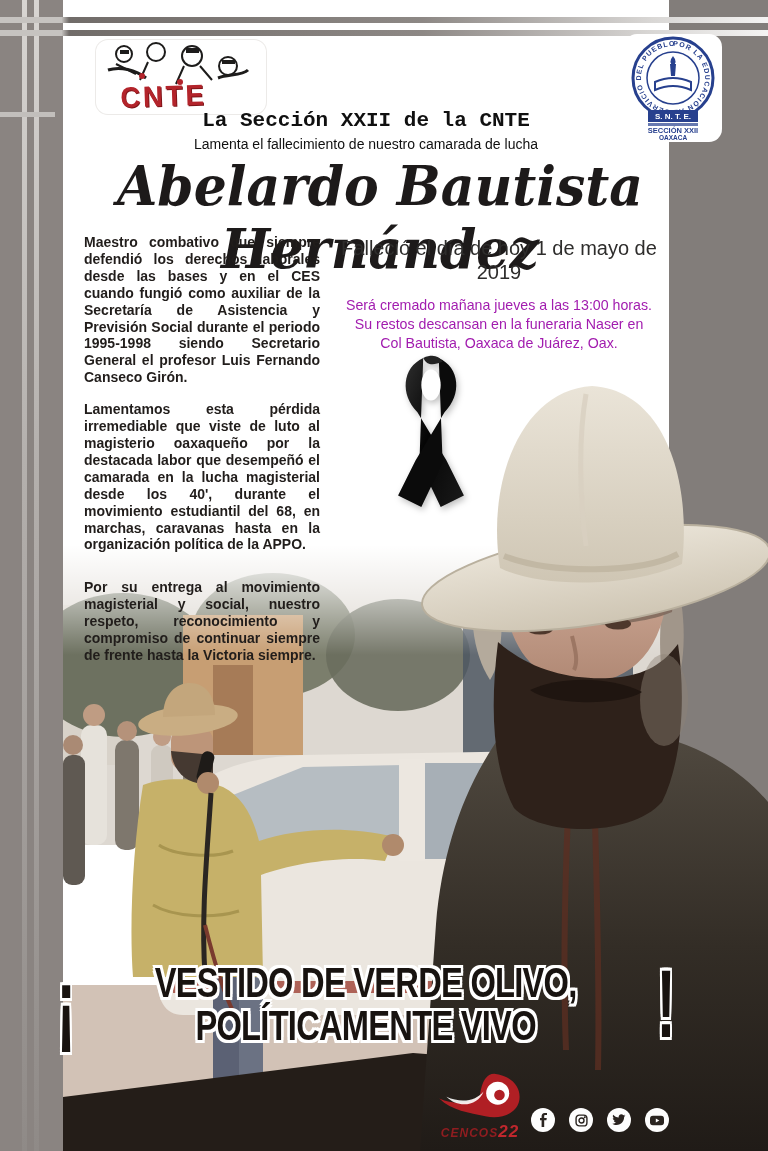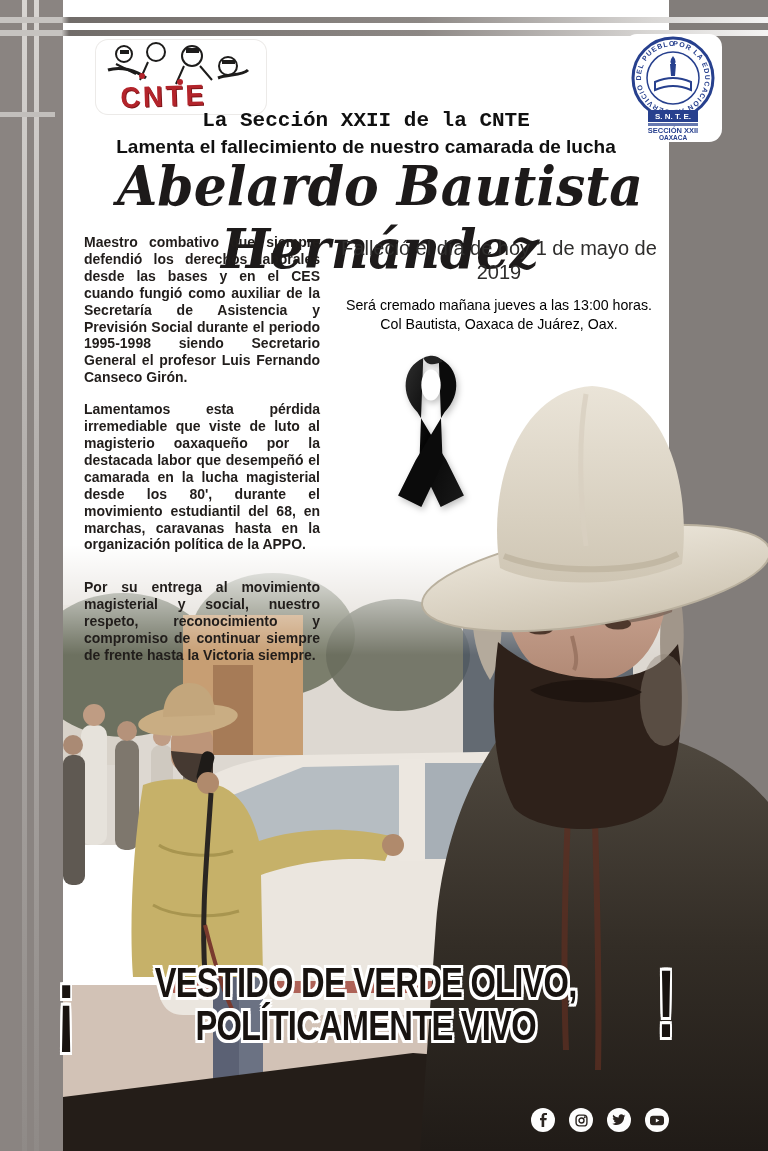--- a/index.html
+++ b/index.html
@@ -17,31 +17,31 @@
   
   .cnte-box{position:absolute;left:96px;top:40px;width:170px;height:74px;background:#fff;border-radius:12px;
             box-shadow:0 0 0 1px #eceae8;z-index:3;}
   .cnte-text{position:absolute;left:22px;top:40px;font-size:29px;font-weight:bold;color:#b3242b;
              letter-spacing:3px;transform:rotate(-2deg) scaleX(.95);text-shadow:1px 1px 0 #7e1418;}
   .org-lines{position:absolute;left:63px;top:42px;width:606px;text-align:center;z-index:3;color:#161412;}
   .org-lines div{font-weight:bold;font-size:18px;line-height:25px;transform:scaleX(.86);}
   .snte-box{position:absolute;left:624px;top:34px;width:98px;height:108px;background:#fff;border-radius:13px;z-index:3;}
   .announce{position:absolute;left:63px;width:606px;text-align:center;color:#101010;z-index:3;}
   .announce.l1{top:109px;font-size:21px;font-weight:bold;font-family:Liberation Mono, monospace;}
-  .announce.l2{top:136px;font-size:19px;font-weight:bold;}
+  .announce.l2{top:136px;font-size:14px;font-weight:normal;}
   .deceased-name{position:absolute;left:40px;top:156px;width:680px;text-align:center;z-index:3;
        font-family:"DejaVu Serif",serif;font-style:italic;font-weight:bold;font-size:52px;color:#1d1a1a;
        transform:scaleY(1.04);}
   
   .col-left{position:absolute;left:84px;top:234px;width:252px;z-index:5;color:#211d1b;}
   .col-left p{margin:0 16px 15px 0;font-size:14px;font-weight:bold;line-height:16.9px;text-align:justify;}
   .col-left p.sp{margin-bottom:26px;}
   .death-block{position:absolute;left:336px;top:236px;width:326px;text-align:center;z-index:3;}
   .death-head{font-size:20px;color:#2e2d2c;line-height:24px;margin-bottom:12px;}
-  .death-line{font-size:14.2px;color:#000000;line-height:18.8px;}
+  .death-line{font-size:14.2px;color:#a21caf;line-height:18.8px;}
   
   .ribbon{position:absolute;left:381px;top:354px;z-index:4;filter:drop-shadow(2px 3px 3px rgba(0,0,0,.25));}
   
   .photo-bg{position:absolute;left:63px;top:545px;width:606px;height:606px;z-index:3;}
   .photo-man{position:absolute;left:380px;top:350px;width:388px;height:801px;z-index:4;}
   
   .slogan{position:absolute;left:63px;top:958px;width:606px;z-index:6;display:flex;justify-content:center;
           align-items:center;gap:6px;color:#181310;}
   .outl{text-shadow:-3px -3px 0 #fff,3px -3px 0 #fff,-3px 3px 0 #fff,3px 3px 0 #fff,
         -3px 0 0 #fff,3px 0 0 #fff,0 -3px 0 #fff,0 3px 0 #fff;}
@@ -116,27 +116,28 @@
       <text x="49" y="106" font-size="6.5" fill="#27408e" text-anchor="middle" font-weight="bold">OAXACA</text>
     </svg>
   </div>
 
   <div class="announce l1">La Sección XXII de la CNTE</div>
   <div class="announce l2">Lamenta el fallecimiento de nuestro camarada de lucha</div>
   <div class="deceased-name">Abelardo Bautista Hernández</div>
 
   <div class="col-left">
     <p>Maestro combativo que siempre defendió los derechos laborales desde las bases y en el CES cuando fungió como auxiliar de la Secretaría de Asistencia y Previsión Social durante el periodo 1995-1998 siendo Secretario General el profesor Luis Fernando Canseco Girón.</p>
-    <p class="sp">Lamentamos esta pérdida irremediable que viste de luto al magisterio oaxaqueño por la destacada labor que desempeñó el camarada en la lucha magisterial desde los 80', durante el movimiento estudiantil del 68, en marchas, caravanas hasta en la organización política de la APPO.</p>
+    <p class="sp">Lamentamos esta pérdida irremediable que viste de luto al magisterio oaxaqueño por la destacada labor que desempeñó el camarada en la lucha magisterial desde los 40', durante el movimiento estudiantil del 68, en marchas, caravanas hasta en la organización política de la APPO.</p>
     <p>Por su entrega al movimiento magisterial y social, nuestro respeto, reconocimiento y compromiso de continuar siempre de frente hasta la Victoria siempre.</p>
   </div>
 
   <div class="death-block">
     <div class="death-head">Falleció el día de hoy 1 de mayo de 2019</div>
     <div class="death-line">Será cremado mañana jueves a las 13:00 horas.</div>
+    <div class="death-line">Su restos descansan en la funeraria Naser en</div>
     <div class="death-line">Col Bautista, Oaxaca de Juárez, Oax.</div>
   </div>
 
   <div class="ribbon">
     <svg width="100" height="155" viewBox="0 0 100 160">
       <defs>
         <linearGradient id="rb" x1="0" y1="0" x2="1" y2="1">
           <stop offset="0" stop-color="#2e2e2e"></stop>
             <stop offset=".45" stop-color="#050505"></stop>
           <stop offset="1" stop-color="#1a1a1a"></stop>
@@ -256,20 +257,31 @@
 
   <div class="slogan">
     <div class="excl outl">¡</div>
     <div class="slogan-lines">
       <div class="sline outl">VESTIDO DE VERDE OLIVO,</div>
       <div class="sline outl">POLÍTICAMENTE VIVO</div>
     </div>
     <div class="excl outl">!</div>
   </div>
 
+  <div class="cencos">
+    <svg width="90" height="46" viewBox="0 0 100 52">
+      <path d="M66 2 C86 4 98 18 94 34 C90 48 72 54 56 50 C38 46 18 44 4 30 C22 38 40 36 50 26 C52 10 58 2 66 2 Z" fill="#b01f24"></path>
+      <circle cx="70" cy="24" r="13" fill="#ffffff"></circle>
+      <circle cx="72" cy="26" r="6" fill="#b01f24"></circle>
+      <path d="M12 28 C30 36 46 32 54 22 C48 38 26 42 12 28 Z" fill="#ffffff" opacity=".9"></path>
+    </svg>
+    <div class="cencos-text">
+      <span>CENCOS</span><span class="n22">22</span>
+    </div>
+  </div>
 
   <div class="socials">
     <div class="soc">
       <svg width="12" height="14" viewBox="0 0 12 14">
           <path d="M8 2 h2 V0 H7.6 C5.6 0 4.6 1.4 4.6 3.1 V5 H3 v2.2 h1.6 V14 H7.2 V7.2 H9.4 L9.8 5 H7.2 V3.4 C7.2 2.6 7.4 2 8 2 Z" fill="#2a2420"></path>
         </svg>
     </div>
     <div class="soc">
       <svg width="13" height="13" viewBox="0 0 24 24">
           <rect x="2" y="2" width="20" height="20" rx="6" fill="none" stroke="#2a2420" stroke-width="2.6"></rect>

